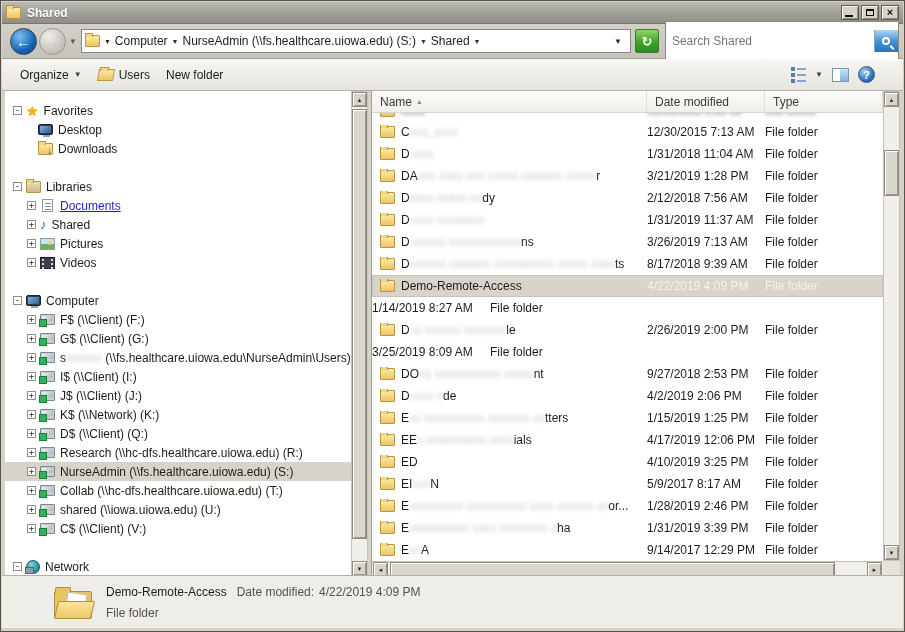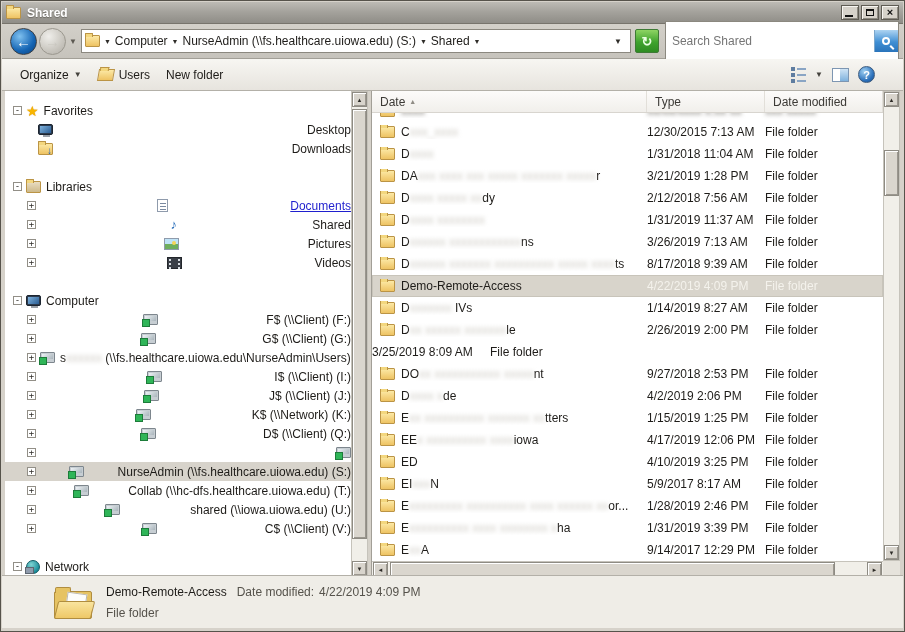--- a/index.html
+++ b/index.html
@@ -57,21 +57,21 @@
   .previcon { width:17px; height:14px; border:1px solid #7d96b2; background:#fff; display:flex; }
   .previcon span { width:8px; background:linear-gradient(180deg,#cfe4f5,#7fb2dd); margin-left:auto; display:block; }
   .helpicon { width:17px; height:17px; border-radius:50%; background:radial-gradient(circle at 35% 30%,#9fd0f2,#2a6fba 65%,#1c4f8c);
     color:#fff; font-weight:bold; font-size:11px; display:flex; align-items:center; justify-content:center; border:1px solid #3b5a7d; }
 
   
   .mainarea { position:absolute; left:1px; right:1px; top:90px; height:486px; background:#d6d2ca; }
   .treepane { position:absolute; left:3px; top:0; width:346px; height:486px; background:#fff; overflow:hidden; padding-top:10px; }
   .tree-row { height:19px; display:flex; align-items:center; white-space:nowrap; }
   .tree-group { padding-left:8px; }
-  .tree-item { padding-left:22px;justify-content:space-between; }
+  .tree-item { padding-left:22px; }
   .tree-item.noexp { padding-left:33px; }
   .tree-item.selected { background:#d7d3cb; }
   .tree-gap { height:19px; }
   .expander { width:9px; height:9px; border:1px solid #928f87; background:#fff; font-size:9px; line-height:7px; text-align:center;
     color:#2f2d29; margin-right:4px; flex:none; font-family:"DejaVu Sans Mono",monospace; }
   .tree-label { margin-left:5px; }
   .tree-label.link { color:#1f1fce; text-decoration:underline; }
   .redacted { color:#cfccc5; filter:blur(2px); }
   .redacted-dark { color:#6b675f; filter:blur(2px); }
 
@@ -319,20 +319,21 @@
           <span class="tree-label"><span>K$ (\\Network) (K:)</span></span>
         </div>
         <div class="tree-row tree-item">
           <span class="expander">+</span>
           <span class="ic ic-drive"></span>
           <span class="tree-label"><span>D$ (\\Client) (Q:)</span></span>
         </div>
         <div class="tree-row tree-item">
           <span class="expander">+</span>
           <span class="ic ic-drive"></span>
+          <span class="tree-label"><span>Research (\\hc-dfs.healthcare.uiowa.edu) (R:)</span></span>
         </div>
         <div class="tree-row tree-item selected">
           <span class="expander">+</span>
           <span class="ic ic-drive"></span>
           <span class="tree-label"><span>NurseAdmin (\\fs.healthcare.uiowa.edu) (S:)</span></span>
         </div>
         <div class="tree-row tree-item">
           <span class="expander">+</span>
           <span class="ic ic-drive"></span>
           <span class="tree-label"><span>Collab (\\hc-dfs.healthcare.uiowa.edu) (T:)</span></span>
@@ -358,28 +359,28 @@
 
     <div class="treescroll">
       <span class="sb-btn up">▲</span>
       <span class="thumb"></span>
       <span class="sb-btn down">▼</span>
     </div>
 
     <div class="filepane">
       <div class="colheads">
         <div class="colhead ch-name">
-          <span>Date</span>
+          <span>Name</span>
           <span class="sortglyph">▲</span>
+        </div>
+        <div class="colhead ch-date">
+          <span>Date modified</span>
         </div>
         <div class="colhead ch-type">
           <span>Type</span>
-        </div>
-        <div class="colhead ch-date">
-          <span>Date modified</span>
         </div>
       </div>
       <div class="rowsview" id="rows">
           <div class="frow clipped">
             <div class="cell cell-name">
               <span class="ic ic-folder"></span>
               <span class="fname"><span class="redacted-dark">xxxx</span></span>
             </div>
             <div class="cell cell-date">
               <span class="redacted-dark">xx/xx/xxxx x:xx xx</span>
@@ -446,24 +447,20 @@
           </div>
           <div class="frow selected">
             <div class="cell cell-name">
               <span class="ic ic-folder"></span>
               <span class="fname"><span>Demo-Remote-Access</span></span>
             </div>
             <div class="cell cell-date">4/22/2019 4:09 PM</div>
             <div class="cell cell-type">File folder</div>
           </div>
           <div class="frow">
-            <div class="cell cell-name">
-              <span class="ic ic-folder"></span>
-              <span class="fname"><span>D</span><span class="redacted">xxxxxxx</span><span> IVs</span></span>
-            </div>
             <div class="cell cell-date">1/14/2019 8:27 AM</div>
             <div class="cell cell-type">File folder</div>
           </div>
           <div class="frow">
             <div class="cell cell-name">
               <span class="ic ic-folder"></span>
               <span class="fname"><span>D</span><span class="redacted">xx xxxxxx xxxxxxx</span><span>le</span></span>
             </div>
             <div class="cell cell-date">2/26/2019 2:00 PM</div>
             <div class="cell cell-type">File folder</div>
@@ -492,21 +489,21 @@
             <div class="cell cell-name">
               <span class="ic ic-folder"></span>
               <span class="fname"><span>E</span><span class="redacted">xx xxxxxxxxxx xxxxxxx xx</span><span>tters</span></span>
             </div>
             <div class="cell cell-date">1/15/2019 1:25 PM</div>
             <div class="cell cell-type">File folder</div>
           </div>
           <div class="frow">
             <div class="cell cell-name">
               <span class="ic ic-folder"></span>
-              <span class="fname"><span>EE</span><span class="redacted">x xxxxxxxxxx xxxx</span><span>iowa</span></span>
+              <span class="fname"><span>EE</span><span class="redacted">x xxxxxxxxxx xxxx</span><span>ials</span></span>
             </div>
             <div class="cell cell-date">4/17/2019 12:06 PM</div>
             <div class="cell cell-type">File folder</div>
           </div>
           <div class="frow">
             <div class="cell cell-name">
               <span class="ic ic-folder"></span>
               <span class="fname"><span>ED</span></span>
             </div>
             <div class="cell cell-date">4/10/2019 3:25 PM</div>

